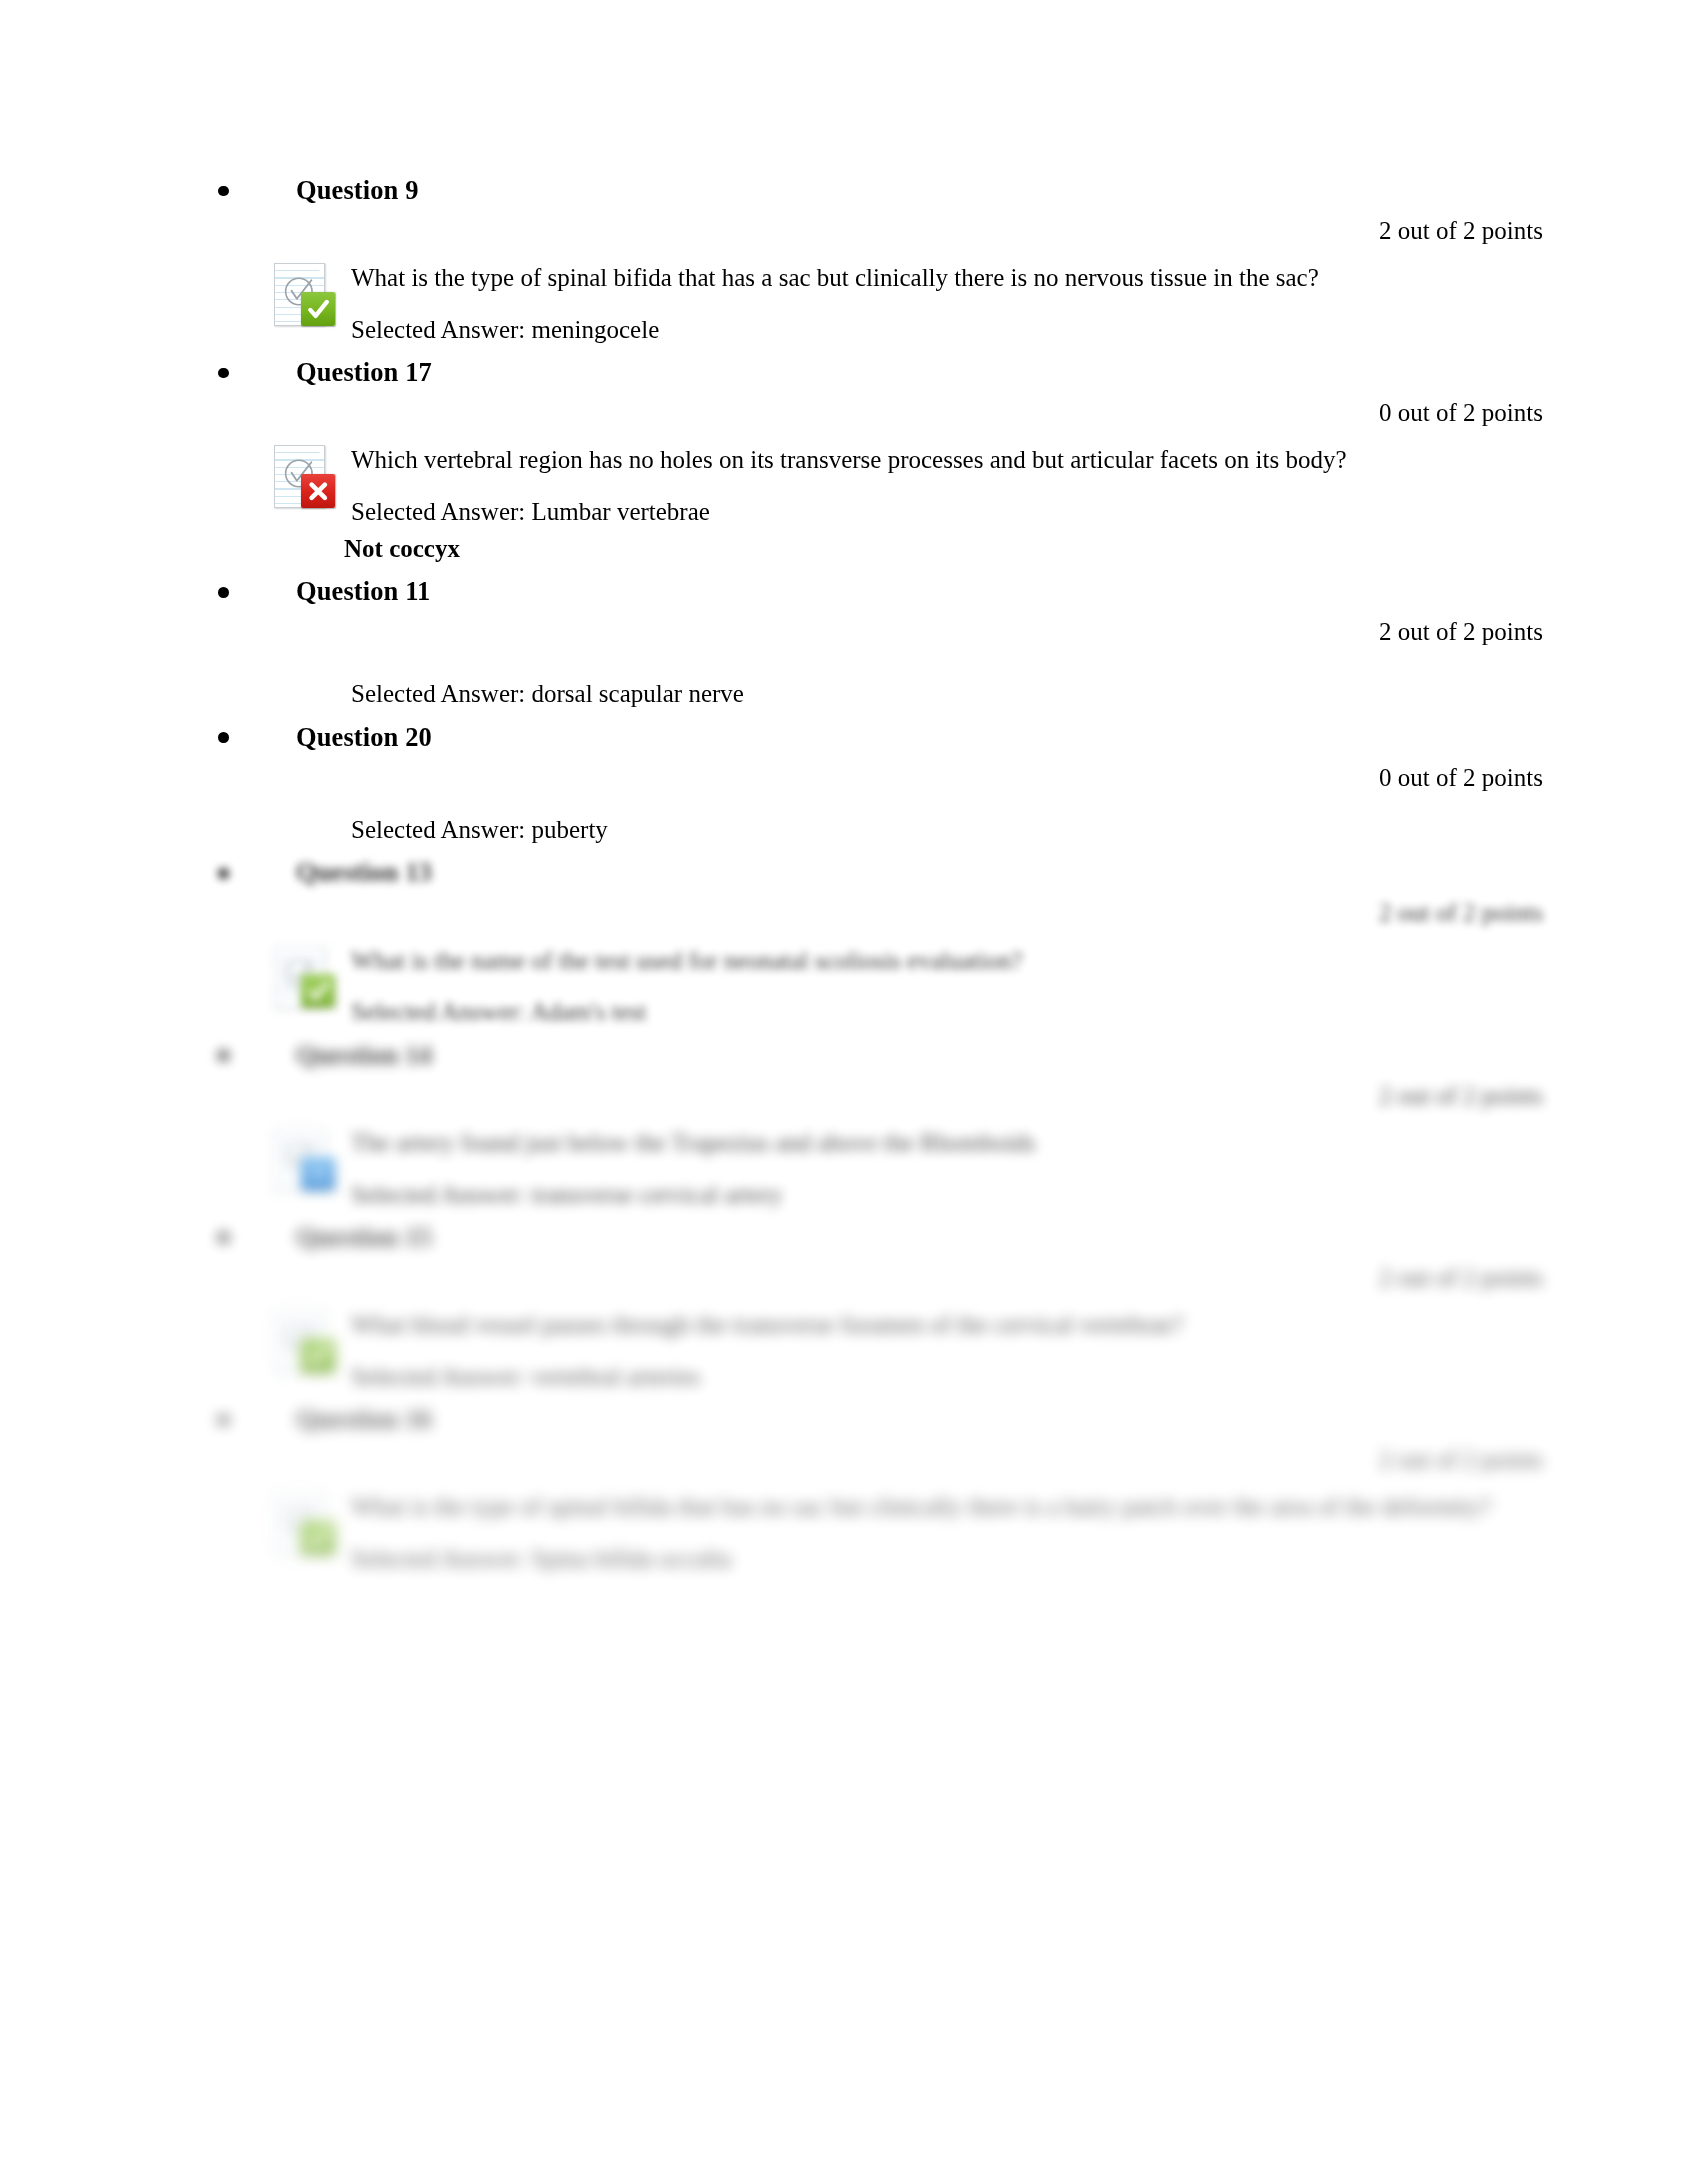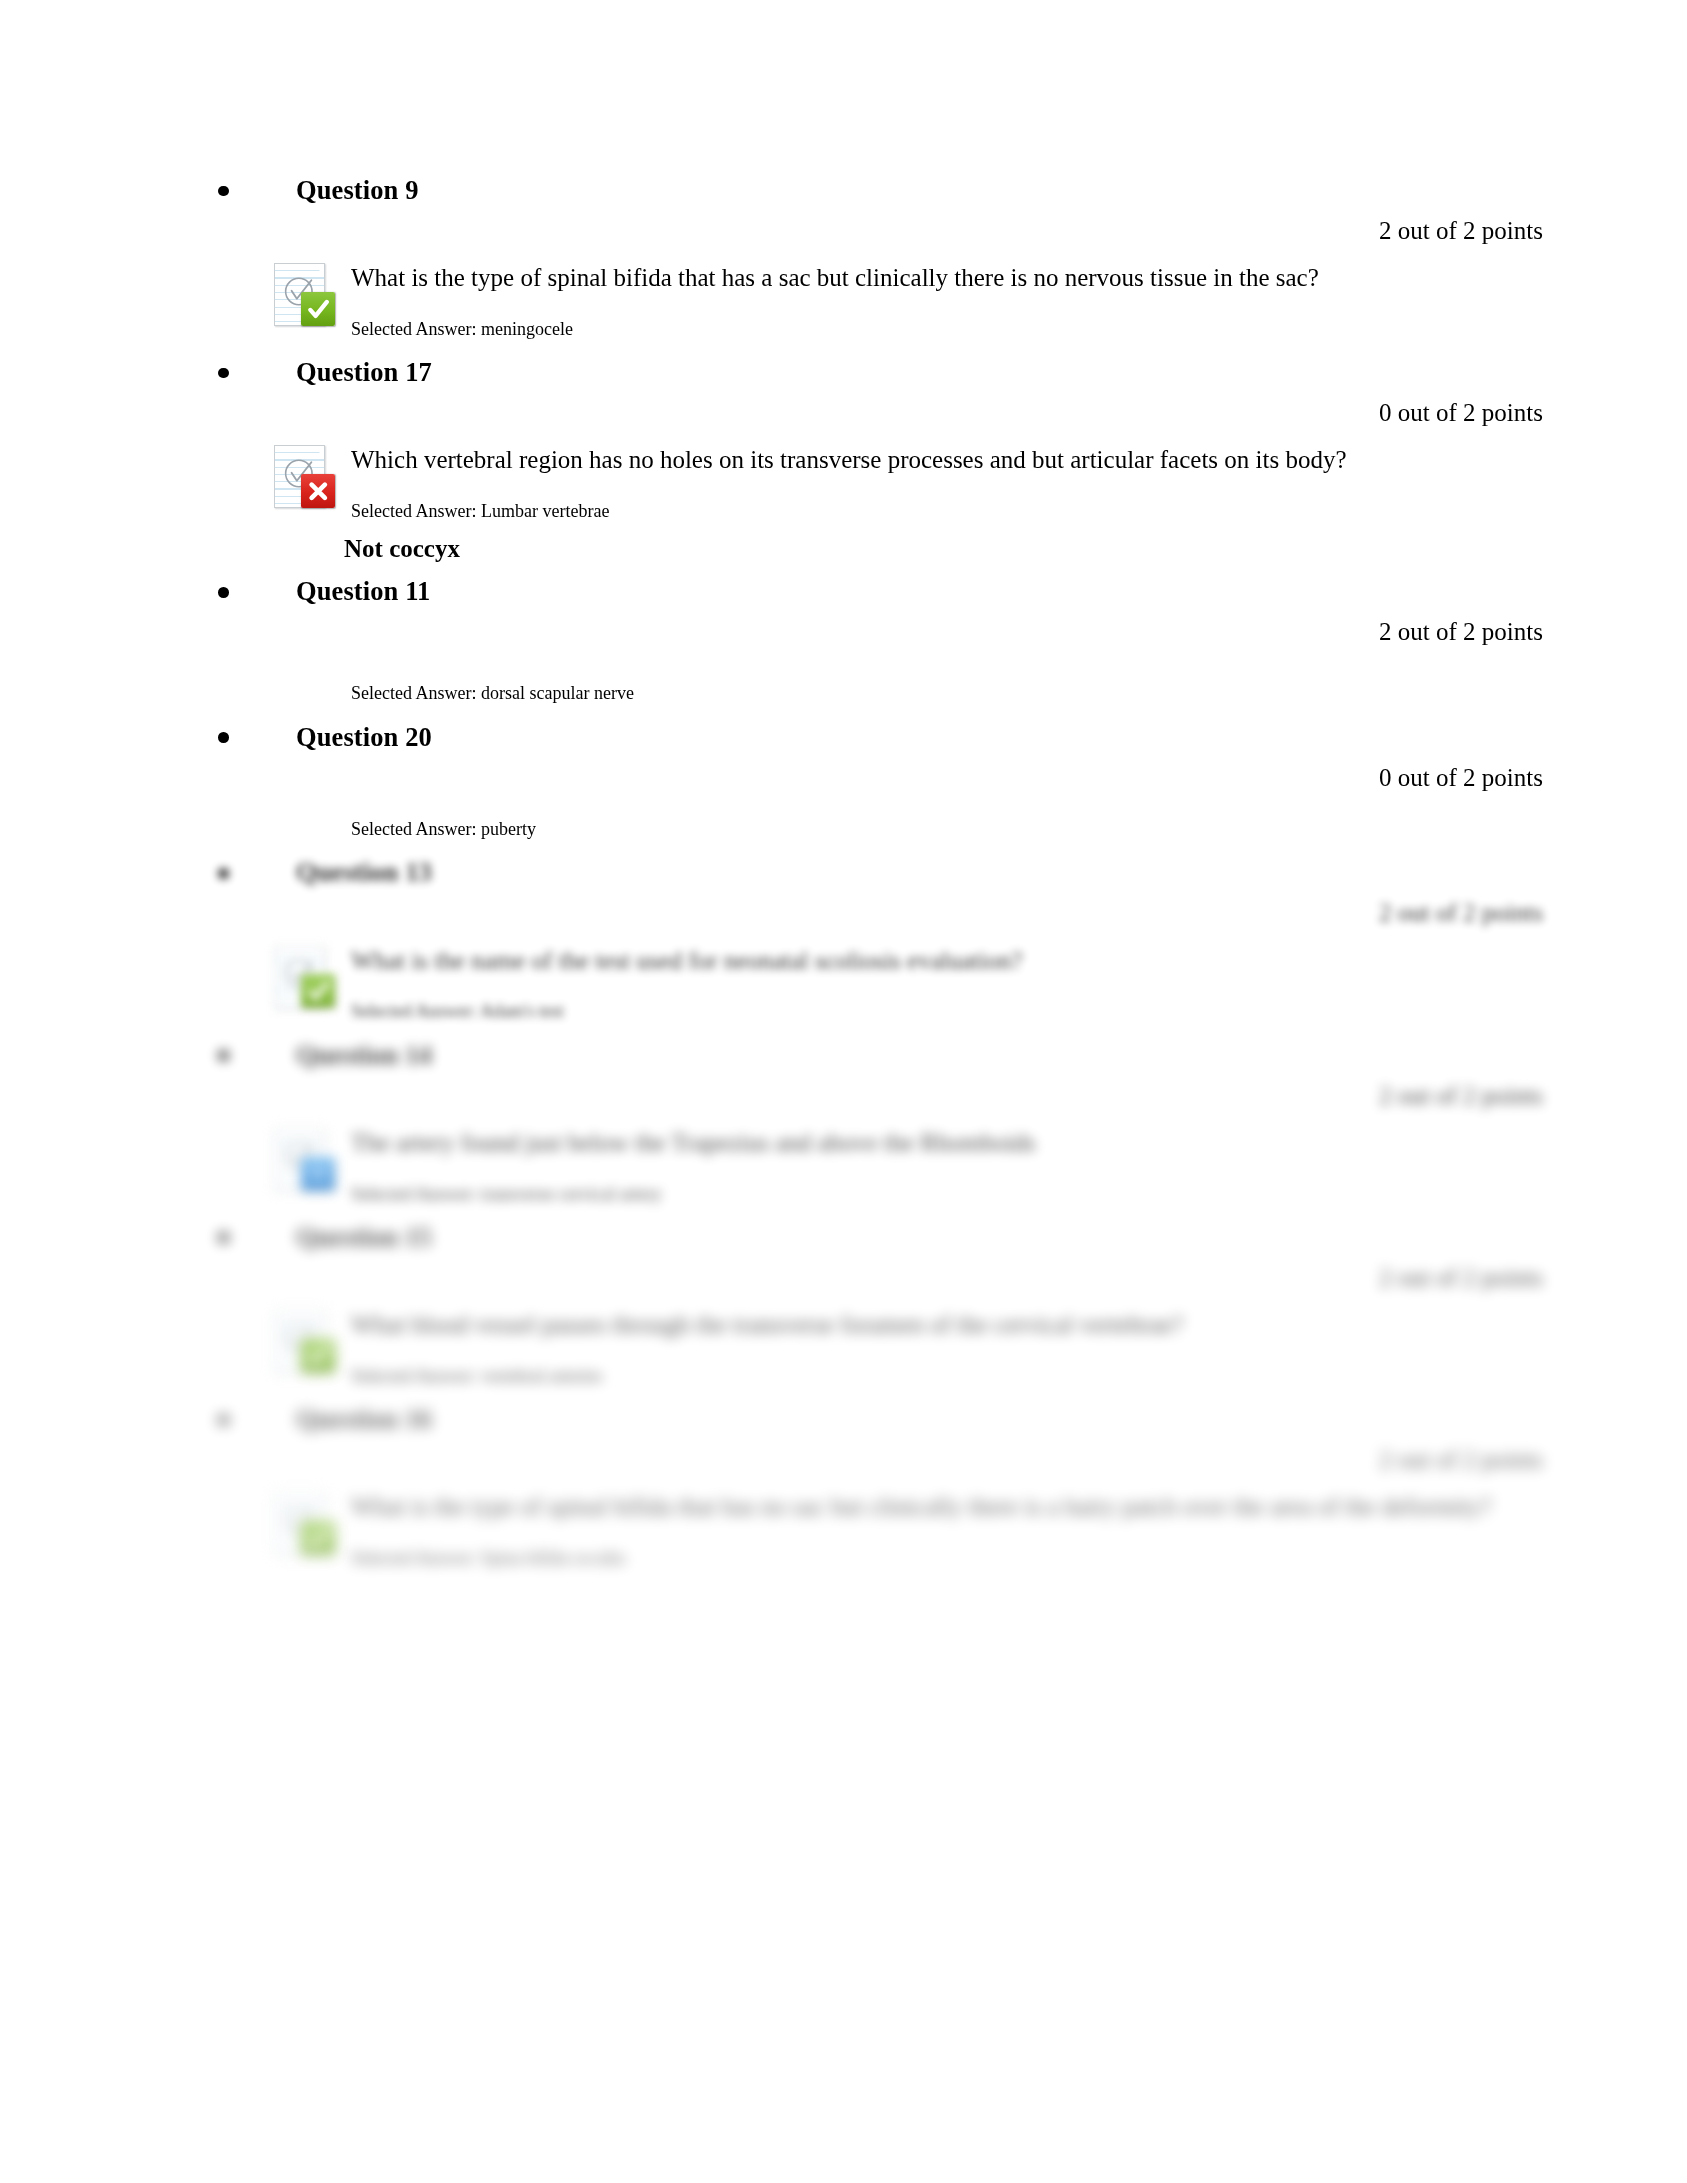--- a/index.html
+++ b/index.html
@@ -92,21 +92,21 @@
     height: 66px;
   }
   .q-text {
     font-size: 25px;
     line-height: 37px;
     text-align: left;
   }
   .q-answer {
     padding-left: 351px;
     padding-right: 120px;
-    font-size: 18px;
+    font-size: 25px;
     line-height: 37px;
   }
   .q-note {
     padding-left: 344px;
     font-size: 25px;
     line-height: 37px;
     font-weight: bold;
   }
 
   

